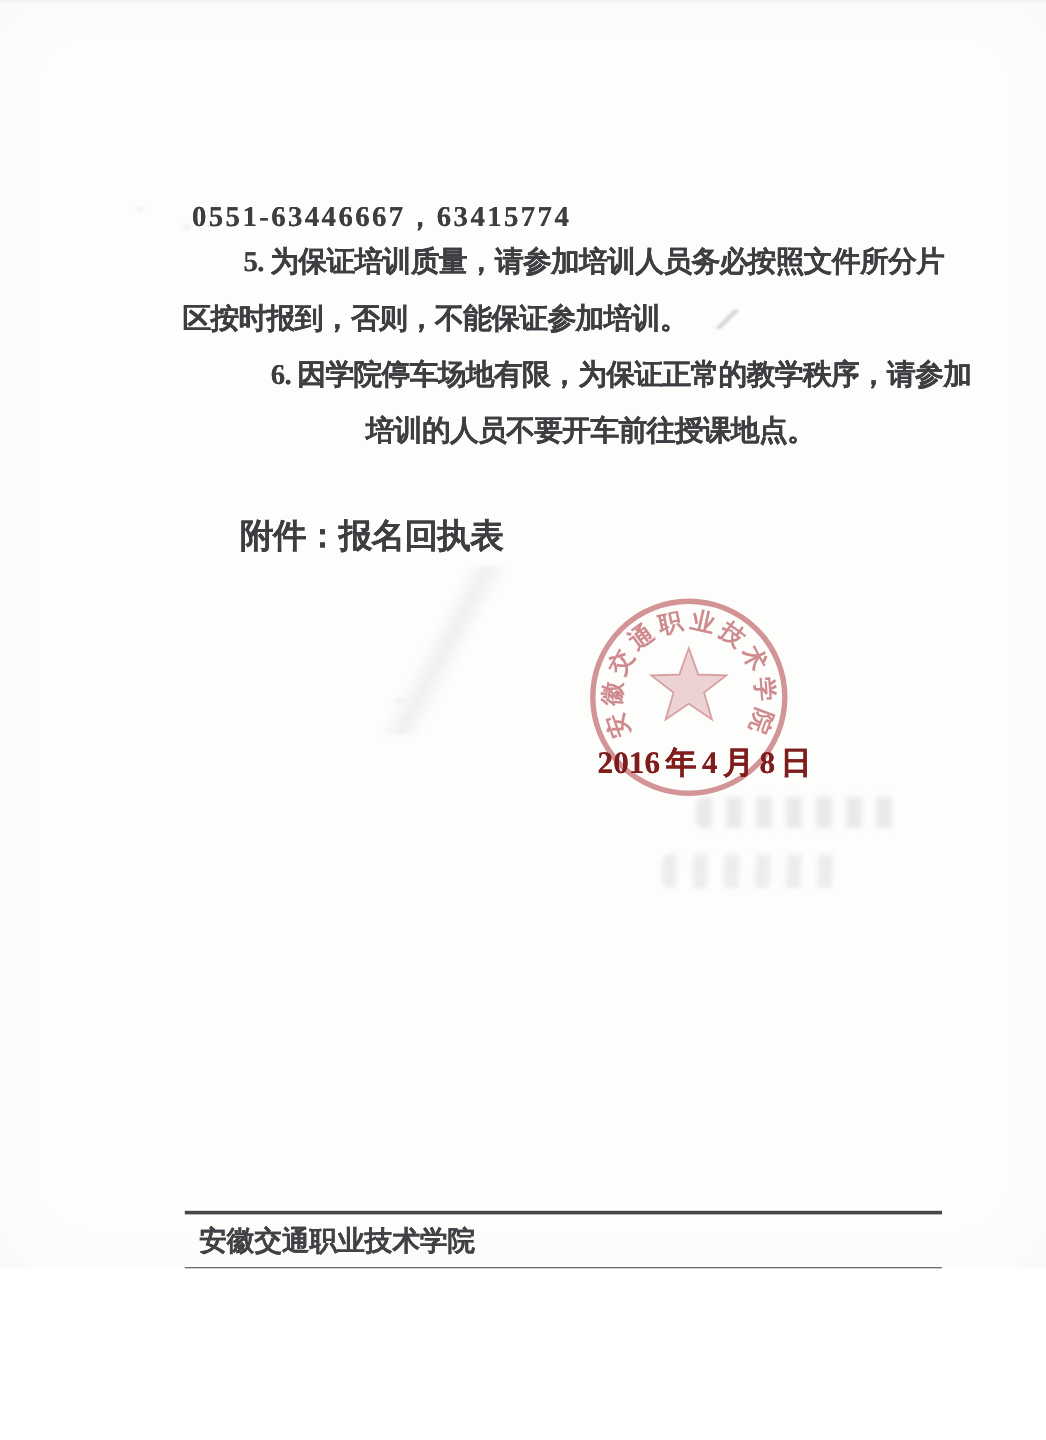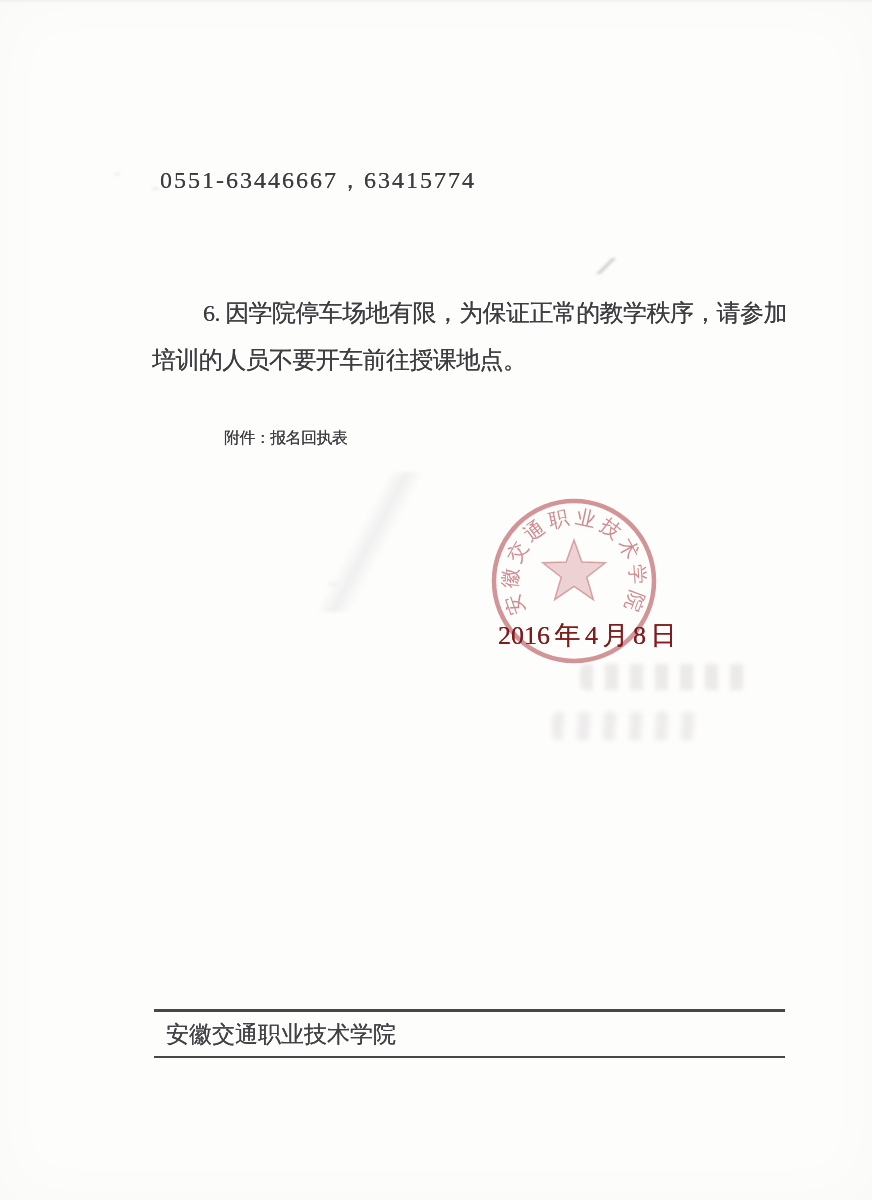--- a/index.html
+++ b/index.html
@@ -1,38 +1,39 @@
 <!DOCTYPE html>
 <html><head>
 <meta charset="utf-8">
 <style>
   html,body { margin:0; padding:0; background:#ffffff; }
   .page {
     position:relative;
-    width:872px; height:1200px;
+    width:872px; height:1057px;
     background:#fdfdfc;
     overflow:hidden;
     font-family:"Liberation Serif","DejaVu Serif",serif;
     color:#3e3e42;
     box-shadow: inset 0 0 70px rgba(0,0,0,0.018);
+    font-weight: bold;
   }
   .txt { text-shadow: 0 0 0.5px currentColor; }
 
   .phone-line {
     position:absolute; left:160px; top:164px;
     font-size:24px; letter-spacing:2px; white-space:nowrap;
   }
   .para { position:absolute; left:152px; width:680px; }
   .para .line { line-height:47px; font-size:24px; letter-spacing:-0.6px; white-space:nowrap; }
   .para .line.first { text-indent:51px; }
   .para5 { top:196px; }
-  .para6 { top:290px; }
+  .para6 { top:290px;text-align:center; }
   .attachment-line {
-    position:absolute; left:224px; top:428px;
-    font-size:16px; letter-spacing:-0.6px; white-space:nowrap;
+    position:absolute; left:200px; top:428px;
+    font-size:28px; letter-spacing:-0.6px; white-space:nowrap;
   }
   .date-line {
     position:absolute; left:498px; top:618px;
     font-size:26px; letter-spacing:0; word-spacing:-2px;
     color:#7f1d1d; white-space:nowrap; z-index:3;
   }
 
   
   .seal {
     position:absolute; left:490px; top:497px; width:168px; height:168px;
@@ -98,20 +99,24 @@
 
   <div class="artifact edge-top"></div>
   <div class="artifact art-speckle-top"></div>
   <div class="artifact art-streak-left"></div>
   <div class="artifact art-check-mark"></div>
   <div class="artifact art-showthrough-1"></div>
   <div class="artifact art-showthrough-2"></div>
 
   <div class="phone-line txt">0551-63446667，63415774</div>
 
+  <div class="para para5">
+    <div class="line first txt">5. 为保证培训质量，请参加培训人员务必按照文件所分片</div>
+    <div class="line txt">区按时报到，否则，不能保证参加培训。</div>
+  </div>
 
   <div class="para para6">
     <div class="line first txt">6. 因学院停车场地有限，为保证正常的教学秩序，请参加</div>
     <div class="line txt">培训的人员不要开车前往授课地点。</div>
   </div>
 
   <div class="attachment-line txt">附件：报名回执表</div>
 
   <div class="seal">
     <svg width="168" height="168" viewBox="0 0 168 168" xmlns="http://www.w3.org/2000/svg">

